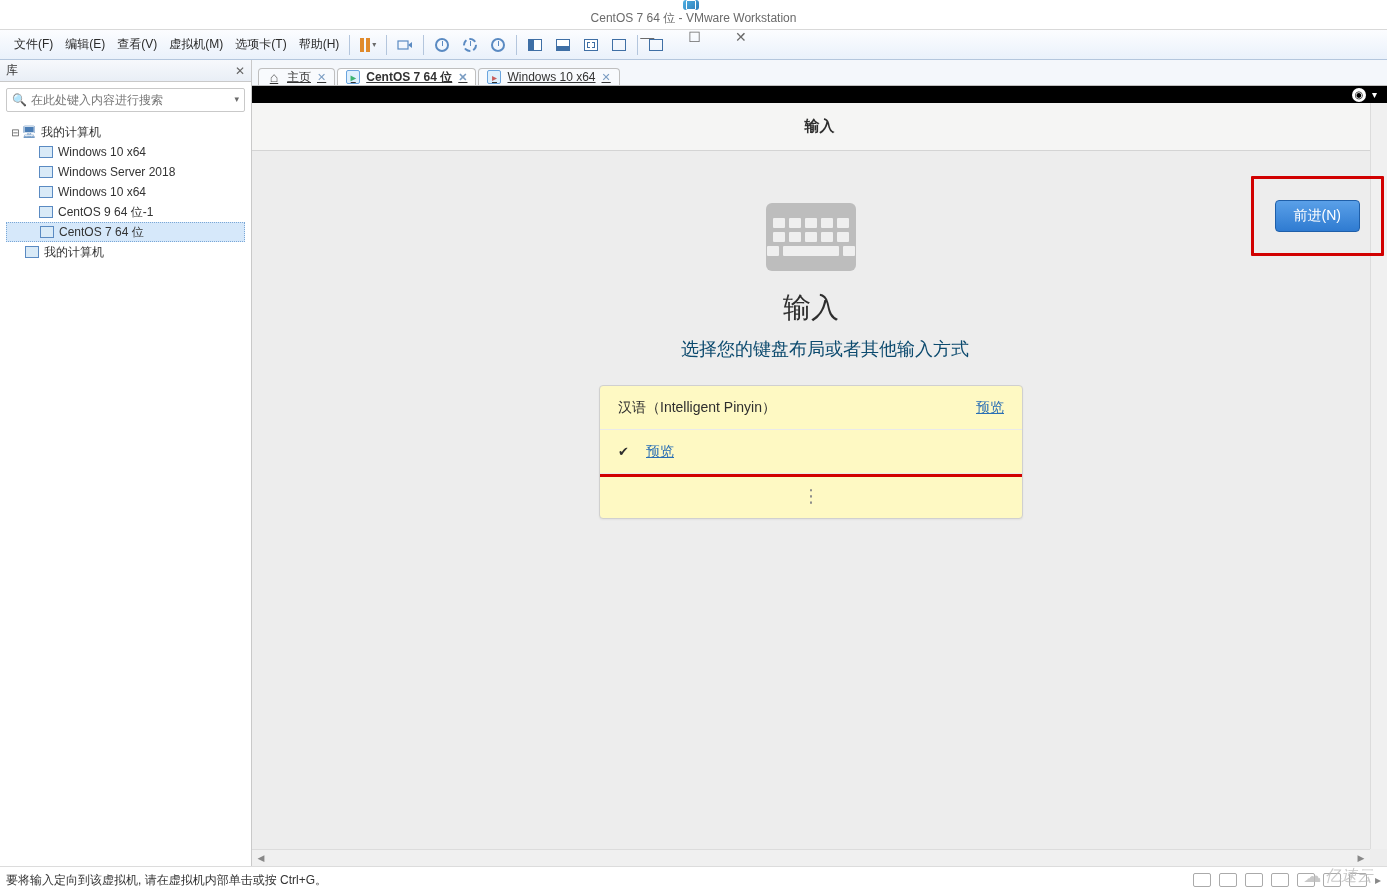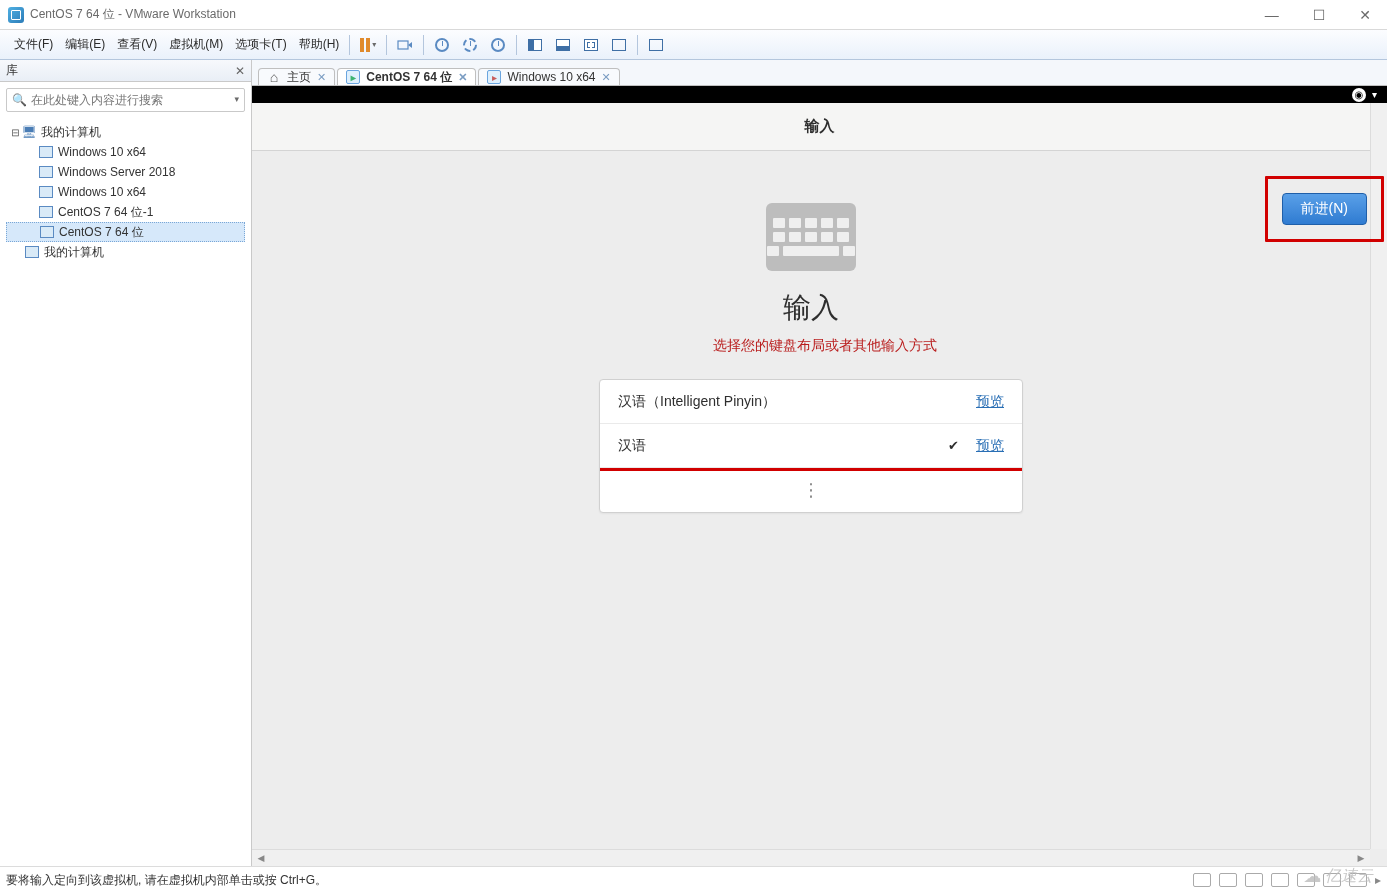--- a/index.html
+++ b/index.html
@@ -1,19 +1,19 @@
 <!DOCTYPE html>
 <html><head>
 <meta charset="utf-8">
 <style>
 * { margin:0; padding:0; box-sizing:border-box; font-family:"Microsoft YaHei","Segoe UI",Arial,sans-serif; }
 body { width:1387px; height:893px; background:#fff; overflow:hidden; font-size:12px; color:#333; position:relative; }
 
 
-.titlebar { height:30px; background:#fff; border-bottom:1px solid #d9d9d9; display:flex; align-items:center; padding:0 8px; }
+.titlebar { height:30px; background:#fff; border-bottom:1px solid #d9d9d9; display:flex; align-items:center; padding:0 8px;flex-direction:column; }
 .titlebar .app-icon { width:16px; height:16px; background:linear-gradient(135deg,#4fb0e3,#2c7cb8); border-radius:3px; margin-right:6px; display:flex; align-items:center; justify-content:center; }
 .titlebar .app-icon::after { content:""; width:8px; height:8px; border:1px solid #fff; border-radius:1px; }
 .titlebar .title { color:#6a6a6a; font-size:12px; flex:1; }
 .titlebar .winctl { display:flex; gap:18px; color:#6a6a6a; font-size:14px; }
 .titlebar .winctl span { cursor:default; padding:2px 8px; }
 
 
 .menubar { height:30px; background:linear-gradient(#fcfdff,#eaf1fb); border-bottom:1px solid #b4c6dd; display:flex; align-items:center; padding-left:8px; }
 .menubar .mitem { padding:4px 6px; color:#2a2a2a; font-size:12px; cursor:default; }
 .menubar .sep { width:1px; height:20px; background:#b4c6dd; margin:0 4px; }
@@ -37,21 +37,21 @@
 .tree-row .icon { width:16px; height:16px; margin-right:4px; display:flex; align-items:center; justify-content:center; }
 .tree-row .icon.monitor::before { content:"🖥"; font-size:12px; color:#4a7db5; }
 .tree-row .icon.vm::before { content:""; width:12px; height:10px; border:1px solid #5a8ac2; background:#d9eaf7; display:inline-block; }
 .tree-row.selected { background:#d6e8fa; border:1px dotted #7aa7d6; height:20px; }
 
 
 .main { position:absolute; top:60px; left:252px; right:0; bottom:27px; display:flex; flex-direction:column; }
 
 
 .tabs { height:26px; background:#f4f7fb; border-bottom:1px solid #c0c0c0; display:flex; align-items:flex-end; padding-left:6px; gap:2px; }
-.tab { height:16px; border:1px solid #bfbfbf; border-bottom:none; border-radius:4px 4px 0 0; background:#f8fafd; display:flex; align-items:center; padding:8px 8px; gap:6px; font-size:12px; cursor:default; }
+.tab { height:16px; border:1px solid #bfbfbf; border-bottom:none; border-radius:4px 4px 0 0; background:#f8fafd; display:flex; align-items:center; padding:8px 8px; gap:6px; font-size:12px; cursor:default;text-decoration:underline; }
 .tab.active { background:#fff; font-weight:bold; }
 .tab .ticon { width:14px; height:14px; display:flex; align-items:center; justify-content:center; }
 .tab .tclose { font-size:11px; color:#7a9cc2; }
 .homeicon::before { content:"⌂"; color:#555; font-size:14px; }
 .vmicon-on::before { content:"▸"; color:#3cb371; font-size:10px; }
 .vmicon-on { border:1px solid #6aa5df; background:#dff0fd; border-radius:2px; }
 .vmicon-off::before { content:"▸"; color:#c75c5c; font-size:10px; }
 .vmicon-off { border:1px solid #6aa5df; background:#dff0fd; border-radius:2px; }
 
 
@@ -60,32 +60,32 @@
 .vm-bar-top .tri { color:#fff; font-size:10px; }
 
 .vm-screen { flex:1; background:#ededed; overflow:auto; position:relative; }
 .vm-scrollbar-v { position:absolute; right:0; top:0; bottom:17px; width:17px; background:#f0f0f0; border-left:1px solid #dcdcdc; }
 .vm-scrollbar-h { position:absolute; left:0; right:17px; bottom:0; height:17px; background:#f0f0f0; border-top:1px solid #dcdcdc; }
 .vm-scrollbar-h .arrow { position:absolute; top:2px; width:14px; height:13px; color:#888; font-size:9px; text-align:center; line-height:13px; }
 
 
 .gnome-header { height:48px; background:#f5f5f4; border-bottom:1px solid #d4d4d4; display:flex; align-items:center; padding:0 16px; position:relative; }
 .gnome-header .htitle { position:absolute; left:50%; transform:translateX(-50%); font-size:15px; color:#2e2e2e; font-weight:bold; }
-.highlight-box { position:absolute; right:3px; top:116px; border:3px solid #d10000; padding:14px; border-radius:1px; }
+.highlight-box { position:absolute; right:3px; top:116px; border:3px solid #d10000; padding:21px; border-radius:1px; }
 .next-btn { background:linear-gradient(#5aa0e8,#2f7bd1); color:#fff; padding:6px 18px; border:1px solid #1f5fa9; border-radius:4px; font-size:14px; cursor:default; }
 
 .gnome-body { position:absolute; top:65px; left:0; right:17px; bottom:17px; background:#ededed; padding-top:35px; text-align:center; }
 .kbd-icon { width:90px; height:68px; margin:0 auto 18px; background:#bdbdbd; border-radius:6px; position:relative; padding:8px; display:flex; flex-direction:column; gap:4px; align-items:center; justify-content:center; }
 .kbd-icon .krow { display:flex; gap:4px; }
 .kbd-icon .krow span { width:12px; height:10px; background:#efefef; display:inline-block; border-radius:1px; }
 .kbd-icon .krow.space span.sp { width:56px; }
 .gnome-body h1 { font-size:28px; color:#2e2e2e; font-weight:normal; margin-bottom:10px; }
-.gnome-body .sub { font-size:14px; color:#b91c1c; margin-bottom:24px;margin-left:28px; }
-
-.input-panel { width:424px; margin:12px auto; background:#ffffff; border:1px solid #d0d0d0; border-radius:4px; overflow:hidden; box-shadow:0 1px 2px rgba(0,0,0,.05); position:relative; }
+.gnome-body .sub { font-size:18px; color:#0c4a6e; margin-bottom:24px;margin-left:28px; }
+
+.input-panel { width:424px; margin:12px auto; background:#fef9c3; border:1px solid #d0d0d0; border-radius:4px; overflow:hidden; box-shadow:0 1px 2px rgba(0,0,0,.05); position:relative; }
 .highlight-panel { position:absolute; top:-4px; left:-4px; right:-4px; bottom:41px; border:3px solid #d10000; pointer-events:none; border-radius:2px; }
 .input-row { height:44px; display:flex; align-items:center; padding:0 18px; border-bottom:1px solid #eaeaea; text-align:left; font-size:14px; }
 .input-row .label { flex:1; color:#2e2e2e; }
 .input-row .check { width:16px; color:#2e2e2e; font-size:13px; margin-right:12px; }
 .input-row .preview { color:#2a6fb5; text-decoration:underline; cursor:default; }
 .input-row.more { justify-content:center; color:#888; font-size:18px; border-bottom:none; }
 
 
 .statusbar { position:absolute; bottom:0; left:0; right:0; height:27px; background:#fff; border-top:1px solid #dcdcdc; display:flex; align-items:center; padding:0 6px; font-size:12px; color:#333;justify-content:flex-end; }
 .statusbar .right { margin-left:auto; display:flex; gap:8px; align-items:center; }
@@ -192,21 +192,21 @@
     <div class="tree-row indent1">
       <span class="icon vm"></span>
       <span>Windows Server 2018</span>
     </div>
     <div class="tree-row indent1">
       <span class="icon vm"></span>
       <span>Windows 10 x64</span>
     </div>
     <div class="tree-row indent1">
       <span class="icon vm"></span>
-      <span>CentOS 7 64 位-1</span>
+      <span>CentOS 9 64 位-1</span>
     </div>
     <div class="tree-row indent1 selected">
       <span class="icon vm"></span>
       <span>CentOS 7 64 位</span>
     </div>
     <div class="tree-row" style="padding-left:18px">
       <span class="icon vm"></span>
       <span>我的计算机</span>
     </div>
   </div>
@@ -266,21 +266,20 @@
       <h1>输入</h1>
       <div class="sub">选择您的键盘布局或者其他输入方式</div>
 
       <div style="position:relative; width:424px; margin:0 auto;">
         <div class="input-panel">
           <div class="input-row">
             <span class="label">汉语（Intelligent Pinyin）</span>
             <a class="preview">预览</a>
           </div>
           <div class="input-row">
-            <span class="label">汉语</span>
             <span class="check">✔</span>
             <a class="preview">预览</a>
           </div>
           <div class="input-row more">
             <span>⋮</span>
           </div>
           <div class="highlight-panel"></div>
         </div>
       </div>
     </div>

